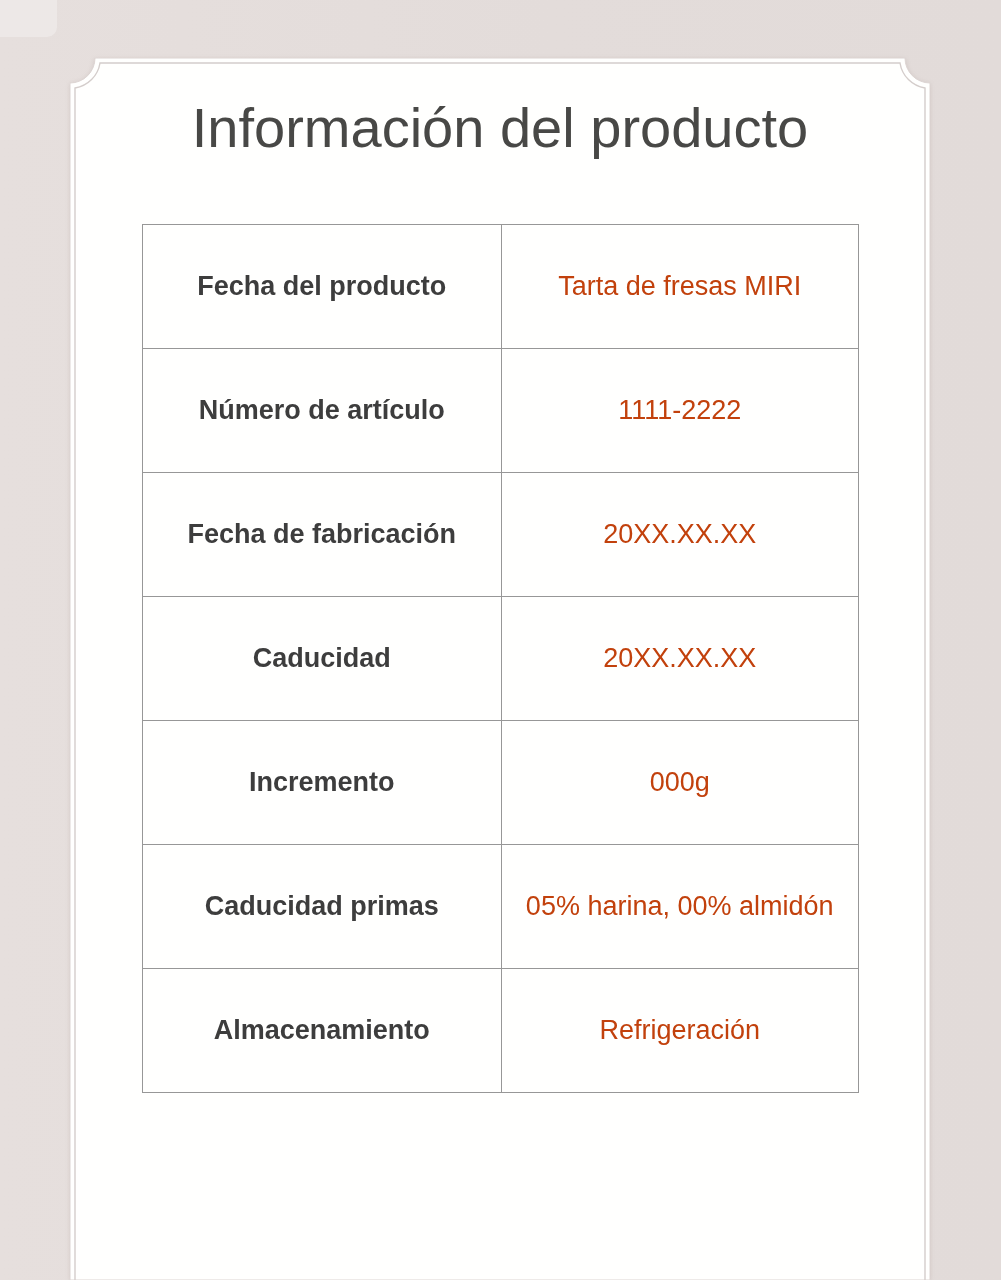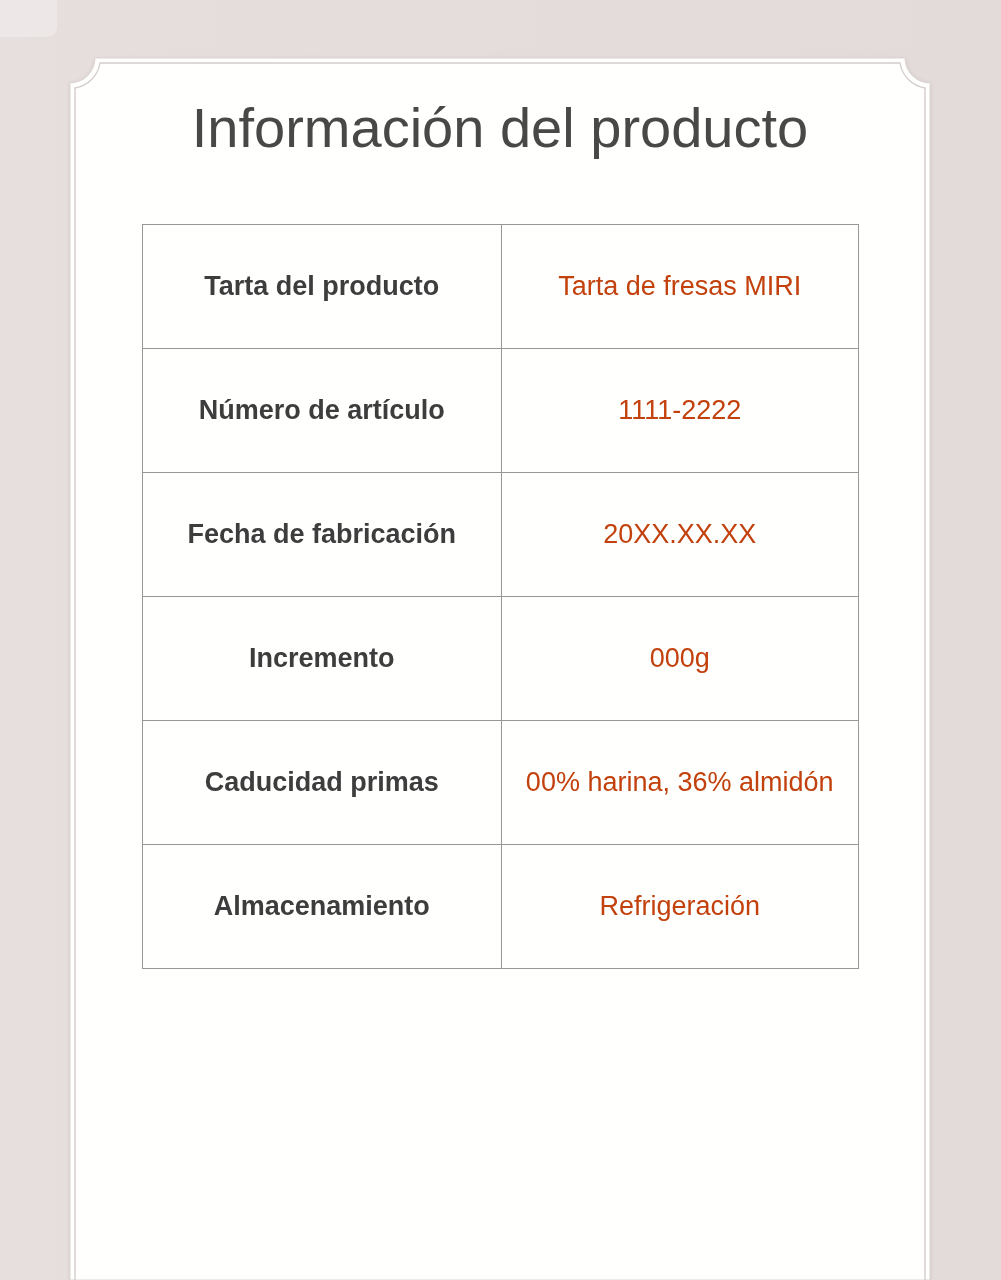--- a/index.html
+++ b/index.html
@@ -78,38 +78,42 @@
   <path d="M 5 1222 L 5 30 A 30 30 0 0 0 30 5 L 830 5 A 30 30 0 0 0 855 30 L 855 1222" fill="none" stroke="#d4cdcb" stroke-width="1.4"></path>
 </svg>
 
 <div class="card-content">
 
   <div class="page-title">Información del producto</div>
 
   <table class="product-table">
     <tbody>
       <tr>
-        <th>Tarta del producto</th>
+        <th>Fecha del producto</th>
         <td>Tarta de fresas MIRI</td>
       </tr>
       <tr>
         <th>Número de artículo</th>
         <td>1111-2222</td>
       </tr>
       <tr>
         <th>Fecha de fabricación</th>
         <td>20XX.XX.XX</td>
       </tr>
       <tr>
+        <th>Caducidad</th>
+        <td>20XX.XX.XX</td>
+      </tr>
+      <tr>
         <th>Incremento</th>
         <td>000g</td>
       </tr>
       <tr>
         <th>Caducidad primas</th>
-        <td>00% harina, 36% almidón</td>
+        <td>05% harina, 00% almidón</td>
       </tr>
       <tr>
         <th>Almacenamiento</th>
         <td>Refrigeración</td>
       </tr>
     </tbody>
   </table>
 
 </div>
 

